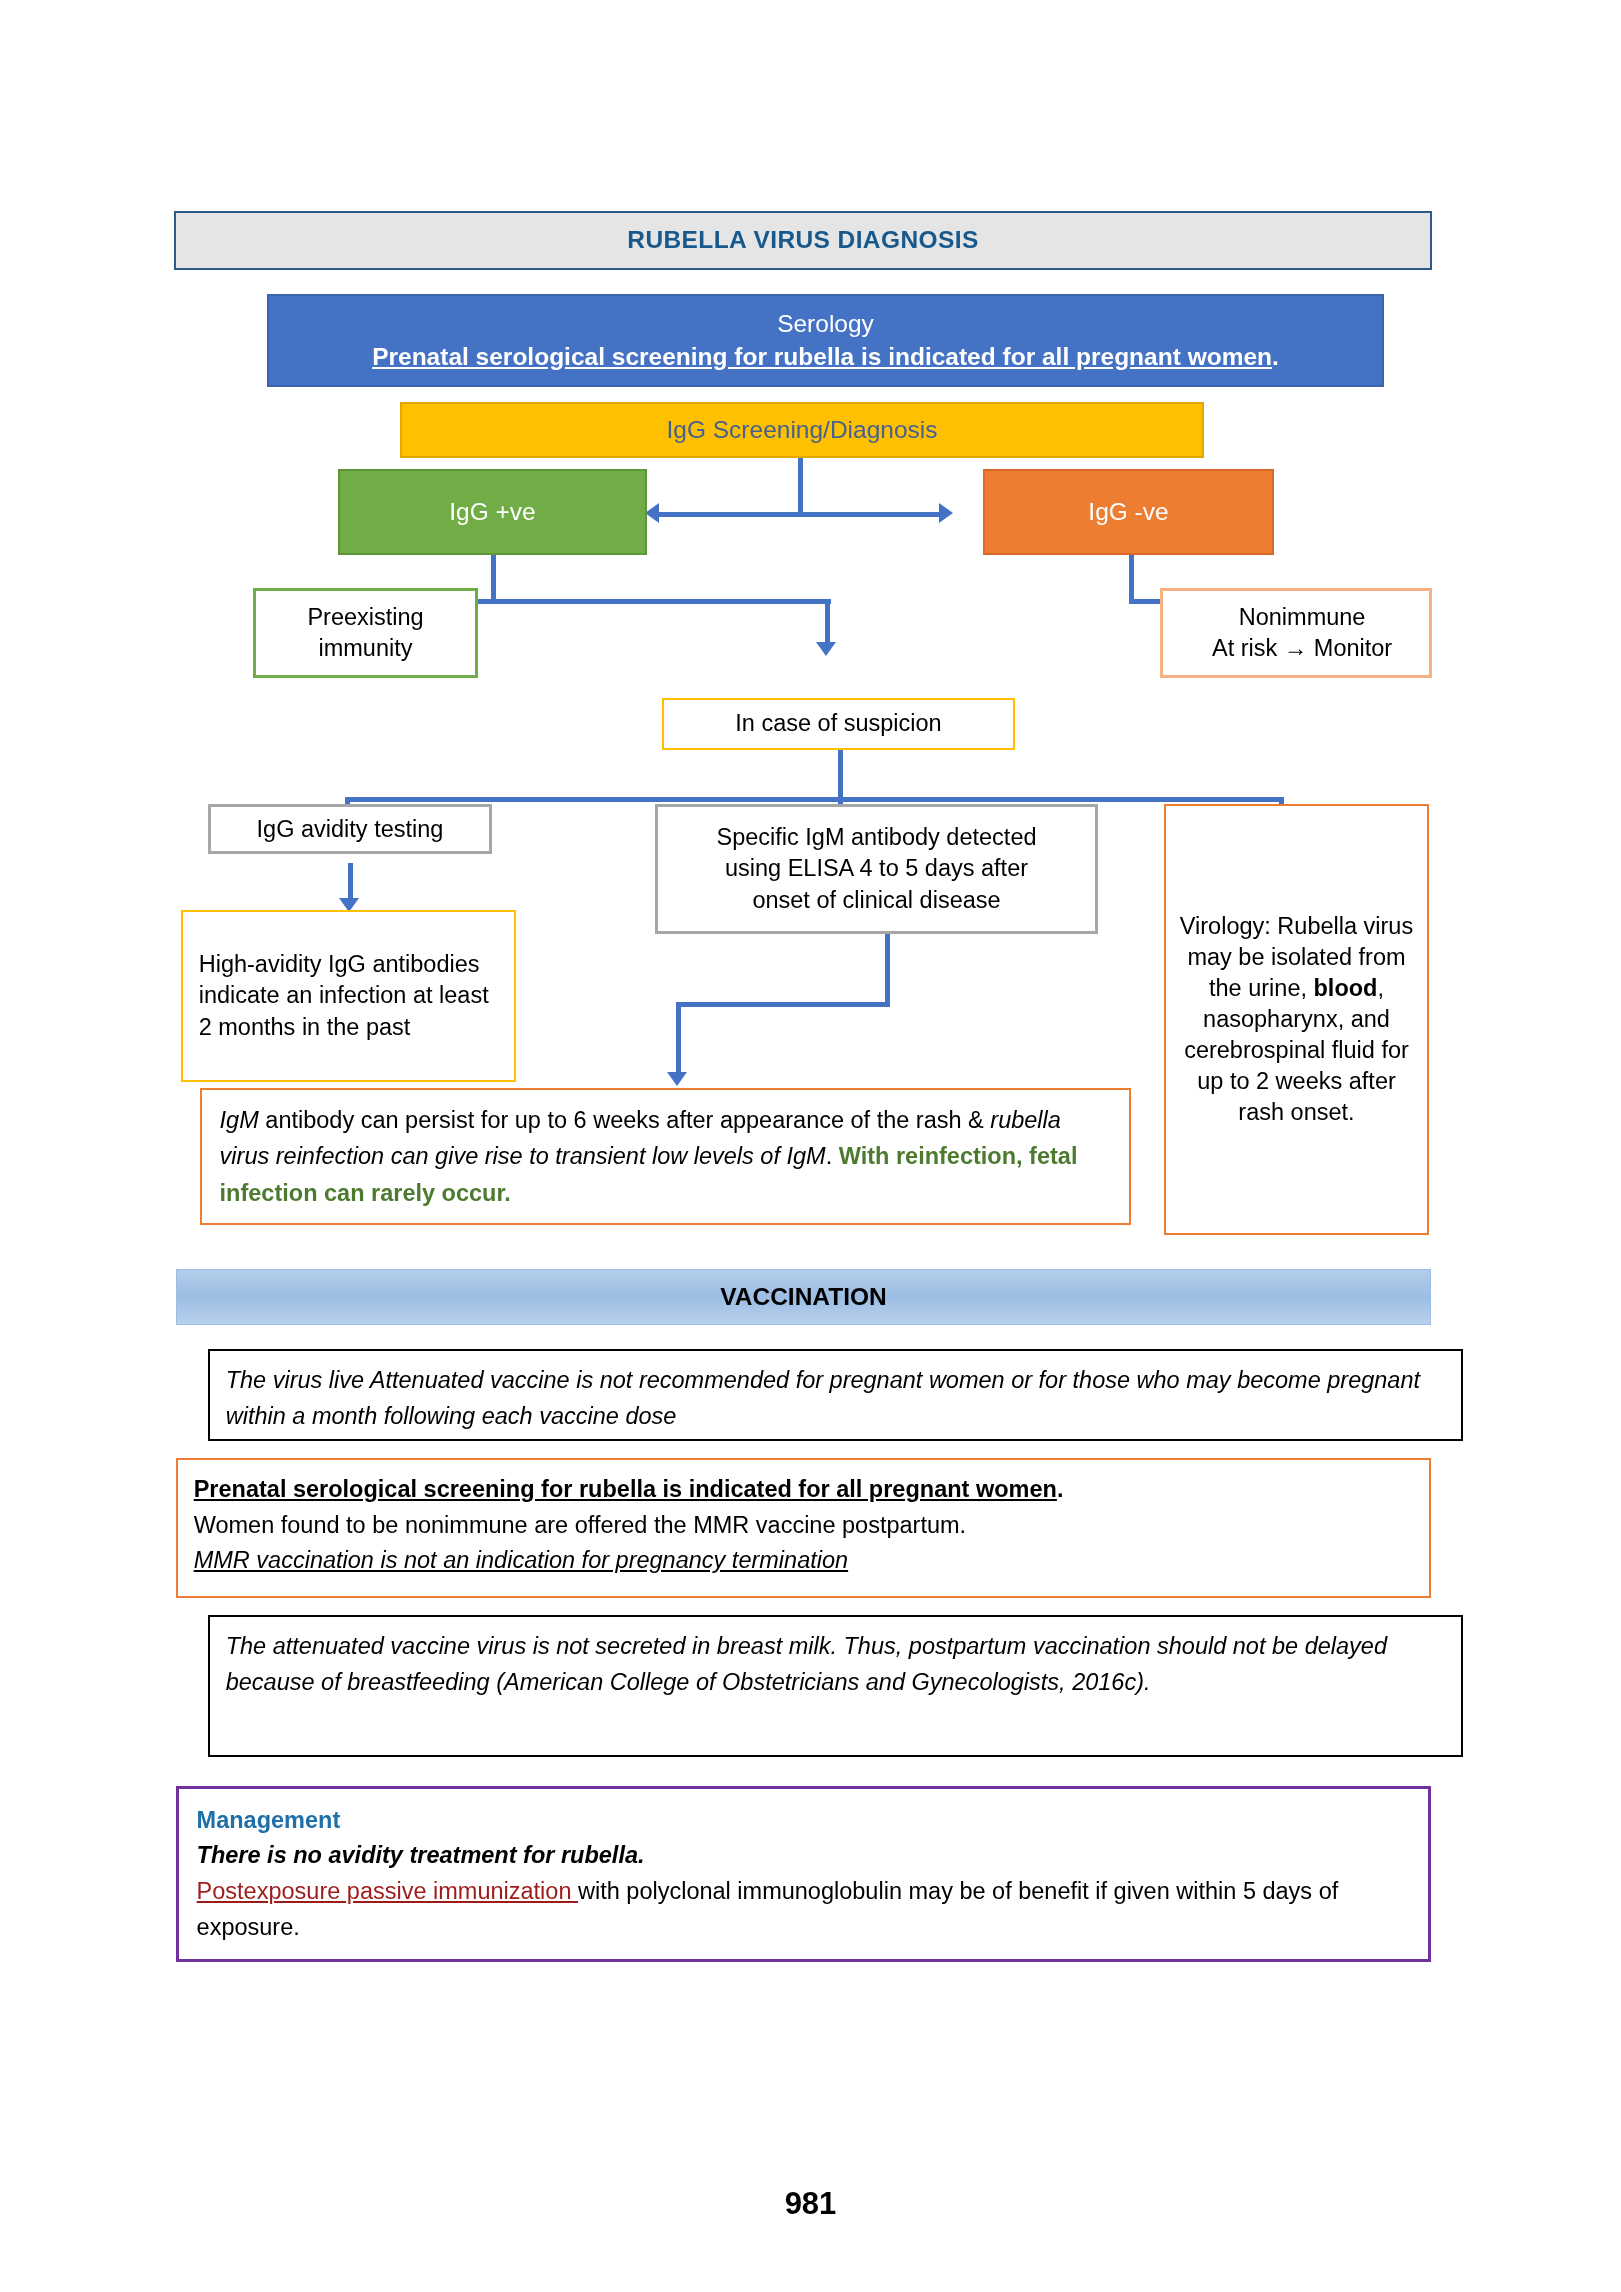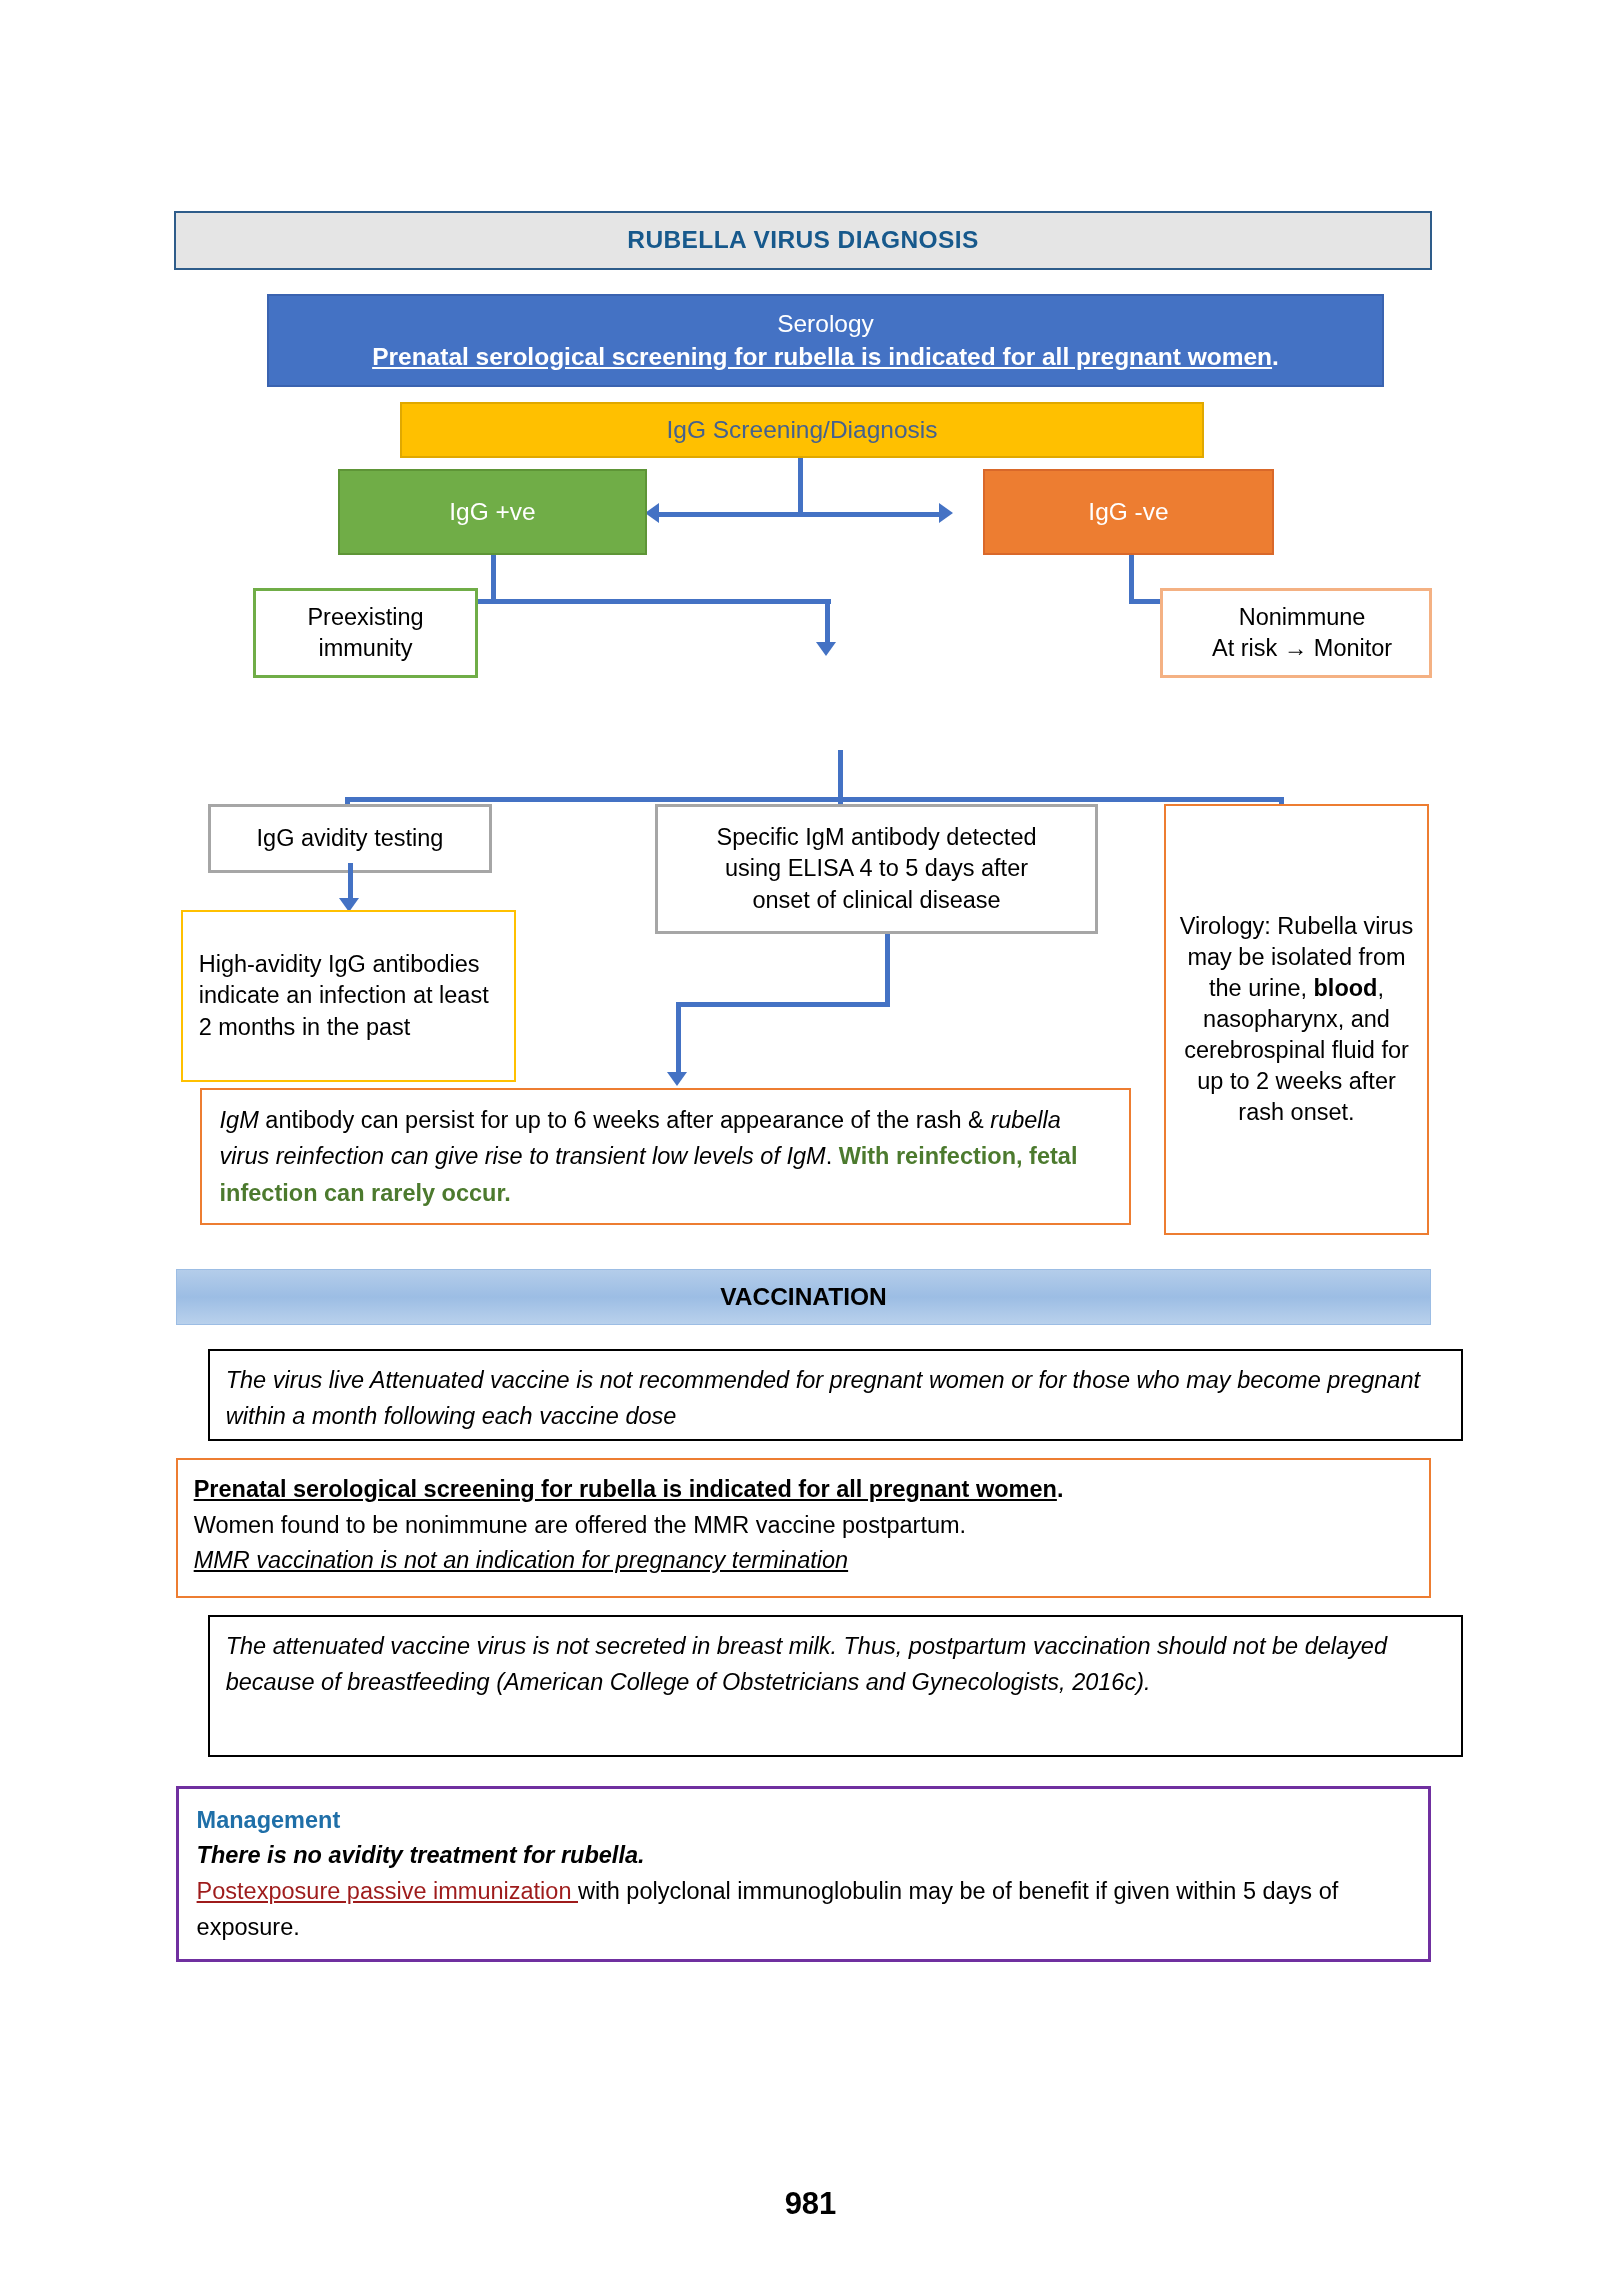--- a/index.html
+++ b/index.html
@@ -197,31 +197,34 @@
 
   <div class="box ob b-green" style="left:253px; top:588px; width:225px; height:90px; top:588px;">
     <span>Preexisting<br>immunity</span>
   </div>
 
 
   <div class="box ob b-peach" style="left:1160px; top:588px; width:272px; height:90px;padding-left:24px;">
     <span>Nonimmune<br>At risk → Monitor</span>
   </div>
 
+  <div class="box ob b-amber" style="left:662px; top:698px; width:353px; height:52px; font-size:23.5px;">
+    <span>In case of suspicion</span>
+  </div>
 
   <div class="ln v" style="left:838px; top:750px; height:52px;"></div>
   <div class="ln h" style="left:345px; top:797px; width:939px;"></div>
   <div class="ln v" style="left:345px; top:797px; height:41px;"></div>
   <div class="arrow-d" style="left:336px; top:834px;"></div>
   <div class="ln v" style="left:838px; top:797px; height:41px;"></div>
   <div class="arrow-d" style="left:829px; top:834px;"></div>
   <div class="ln v" style="left:1279px; top:797px; height:41px;"></div>
   <div class="arrow-d" style="left:1270px; top:834px;"></div>
 
-  <div class="box ob b-gray" style="left:208px; top:804px; width:284px; height:69px;">
+  <div class="box ob b-gray" style="left:208px; top:804px; width:284px; height:50px;">
     <span>IgG avidity testing</span>
   </div>
 
   <div class="box ob b-gray" style="left:655px; top:804px; width:443px; height:130px;">
     <span>Specific IgM antibody detected<br>using ELISA 4 to 5 days after<br>onset of clinical disease</span>
   </div>
 
   <div class="box ob b-orange left" style="left:1164px; top:804px; width:265px; height:431px; text-align:center; justify-content:center;">
     <span><span>Virology: Rubella virus may be isolated from the urine, </span><span class="bd">blood</span><span>, nasopharynx, and cerebrospinal fluid for up to 2 weeks after rash onset.</span></span>
   </div>

